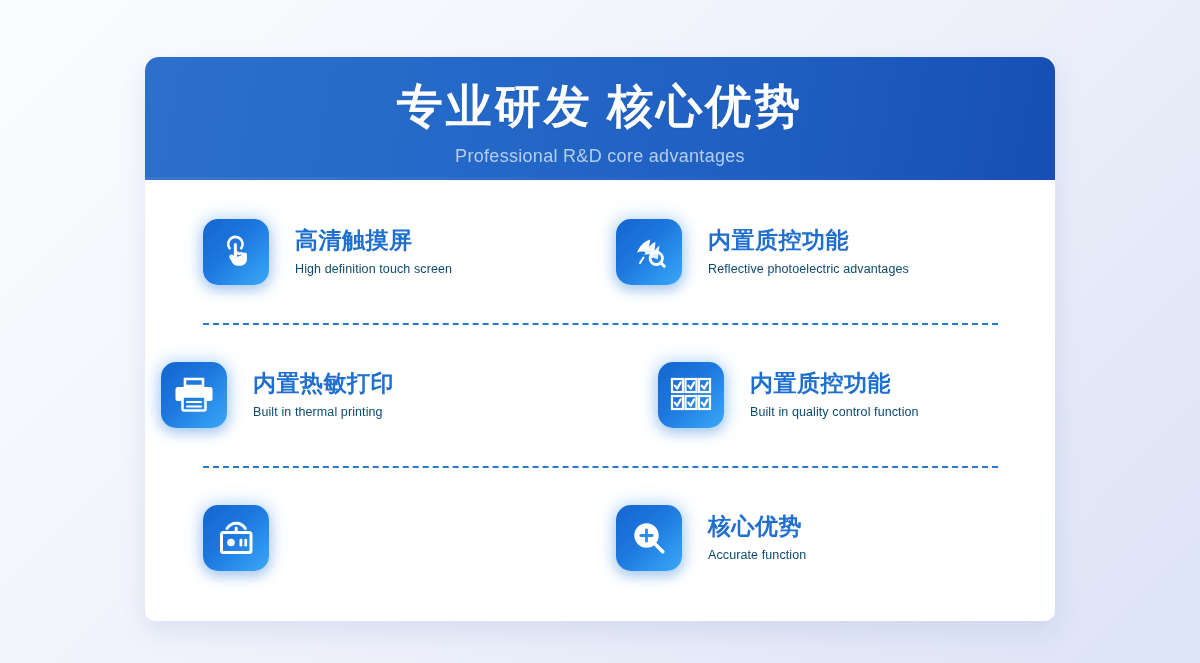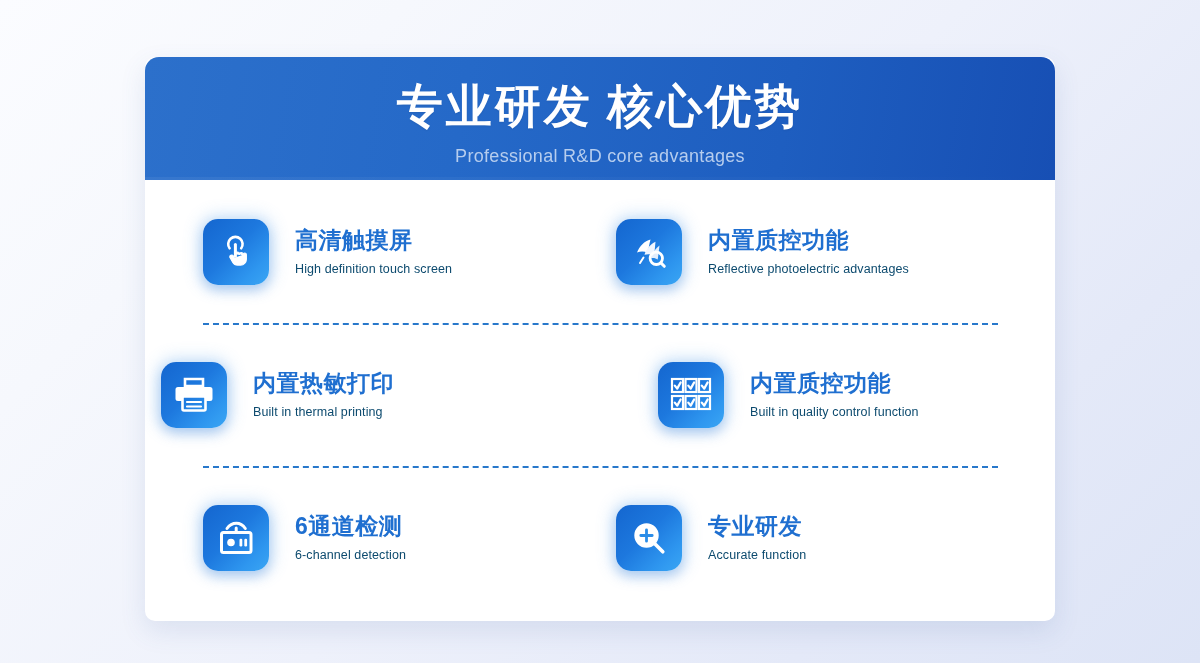--- a/index.html
+++ b/index.html
@@ -231,37 +231,33 @@
         <div class="icon-tile">
           <svg width="42" height="38" viewBox="0 0 42 38" aria-hidden="true">
             <path d="M12 9.5c2.4-3.4 6-5.2 9.4-5.2s6.6 1.8 8.9 5.2" fill="none" stroke="#fff" stroke-width="3" stroke-linecap="round"></path>
             <path d="M21.2 9v4.5" stroke="#fff" stroke-width="3" stroke-linecap="round"></path>
             <rect x="6.5" y="13.5" width="29.5" height="20" rx="2" fill="none" stroke="#fff" stroke-width="3"></rect>
             <circle cx="16" cy="23.5" r="3.8" fill="#fff"></circle>
             <rect x="24.5" y="19.8" width="2.8" height="7.6" rx="1.2" fill="#fff"></rect>
             <rect x="29.3" y="19.8" width="2.8" height="7.6" rx="1.2" fill="#fff"></rect>
           </svg>
         </div>
-        <div class="feature-text">
-          <div class="feature-title">6通道检测</div>
-          <div class="feature-sub">6-channel detection</div>
-        </div>
       </div>
 
       <div class="feature-item right-col">
         <div class="icon-tile">
           <svg width="40" height="40" viewBox="0 0 40 40" aria-hidden="true">
             <circle cx="17.5" cy="17.5" r="11" fill="#fff"></circle>
             <circle cx="17.5" cy="17.5" r="11" fill="none" stroke="#fff" stroke-width="2.4"></circle>
             <path d="M17.5 11.8v11.4M11.8 17.5h11.4" stroke="#2b8de8" stroke-width="2.8" stroke-linecap="round"></path>
             <path d="M25.8 25.8l8 8" stroke="#fff" stroke-width="3.6" stroke-linecap="round"></path>
           </svg>
         </div>
         <div class="feature-text">
-          <div class="feature-title">专业研发</div>
+          <div class="feature-title">核心优势</div>
           <div class="feature-sub">Accurate function</div>
         </div>
       </div>
 
     </div>
 
   </div>
 </div>
 
 </body></html>

